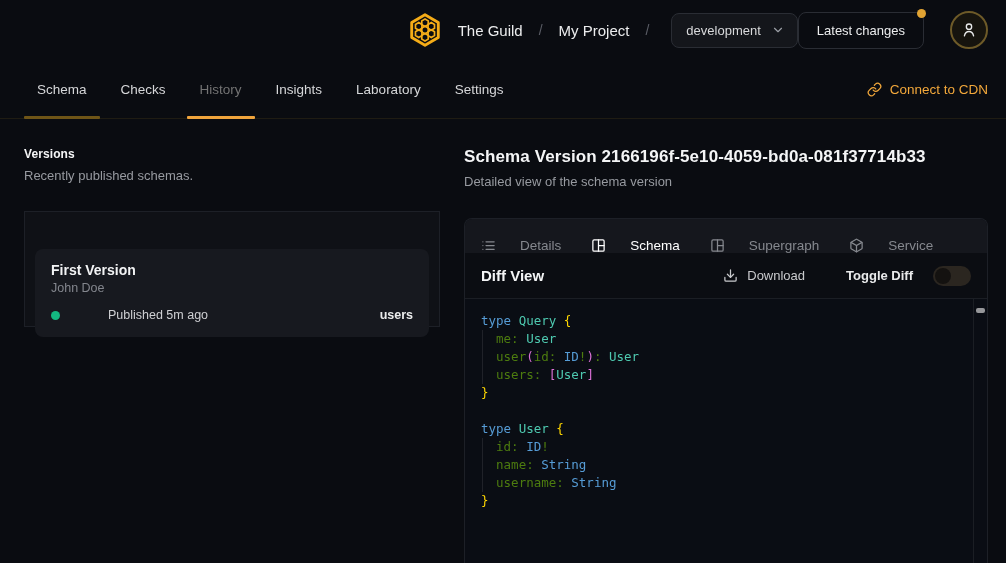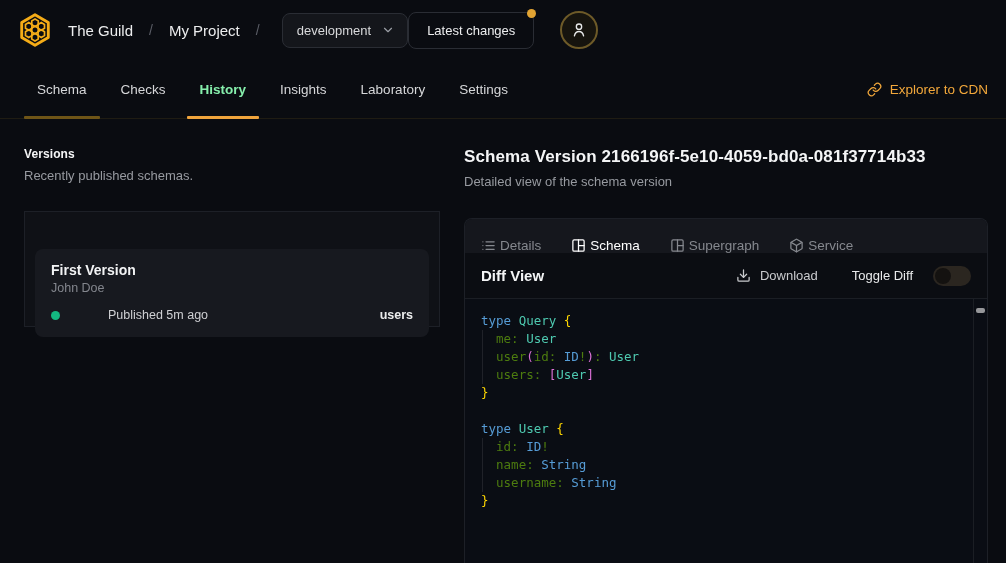--- a/index.html
+++ b/index.html
@@ -6,21 +6,21 @@
   html,body { width:1006px; height:563px; overflow:hidden; }
   body {
     background:#0a0c11;
     font-family:"Liberation Sans", sans-serif;
     color:#ecedee;
     -webkit-font-smoothing:antialiased;
   }
   .app { width:1006px; height:563px; display:flex; flex-direction:column; }
 
   
-  header { height:60px; display:flex; align-items:center; justify-content:flex-start; padding:0 18px 0 16px; flex:0 0 auto; }
+  header { height:60px; display:flex; align-items:center; justify-content:flex-end; padding:0 18px 0 16px; flex:0 0 auto; }
   .h-left { display:flex; align-items:center; gap:14px; }
   .logo { width:38px; height:38px; display:flex; align-items:center; justify-content:center; }
   .crumb { font-size:15px; font-weight:500; color:#ecedee; cursor:pointer; }
   .sep { color:#5b5e66; font-size:14px; margin:0 2px; }
   .target-btn {
     display:flex; align-items:center; gap:10px; background:#14161b; border:1px solid #2a2d34;
     color:#d8d9db; font-size:13px; border-radius:8px; padding:9px 12px 9px 14px; cursor:pointer; margin-left:6px;
     font-family:"Liberation Sans", sans-serif;
   }
   .h-right { display:flex; align-items:center; gap:26px; }
@@ -33,21 +33,21 @@
   .gs-title { font-size:13.5px; font-weight:700; color:#f2f3f4; white-space:nowrap; }
   .gs-sub { font-size:12px; color:#8e9197; white-space:nowrap; }
   .gs-bar { margin-top:4px; width:100px; height:5px; border-radius:3px; background:#26282b; overflow:hidden; }
   .gs-fill { height:100%; background:#fbbf24; border-radius:3px; }
   .avatar { width:38px; height:38px; border-radius:50%; background:#16140e; border:2px solid #6d5a28; display:flex; align-items:center; justify-content:center; cursor:pointer; }
 
   
   nav { height:59px; display:flex; align-items:stretch; justify-content:space-between; border-bottom:1px solid #1f1c13; padding:0 18px 0 24px; flex:0 0 auto; }
   .nav-tabs { display:flex; align-items:stretch; gap:8px; }
   .nav-tab { position:relative; display:flex; align-items:center; padding:0 13px; font-size:13.5px; color:#d6d7d9; cursor:pointer; }
-  .nav-tab.active { color:#86efac; font-weight:700;text-align:right; }
+  .nav-tab.active { color:#737373; font-weight:400;text-align:right; }
   .nav-tab.ind-dim::after, .nav-tab.ind-bright::after {
     content:""; position:absolute; left:0; right:0; bottom:-1px; height:3px; border-radius:1px;
   }
   .nav-tab.ind-dim::after { background:#6f5517; }
   .nav-tab.ind-bright::after { background:#f0a43c; }
   .cdn-link { display:flex; align-items:center; gap:8px; color:#f3a83b; font-size:13.5px; cursor:pointer; text-decoration:none; }
 
   
   main { flex:1; display:flex; min-height:0; }
   .left-col { width:464px; flex:0 0 auto; padding:28px 24px 0 24px; }
@@ -60,28 +60,28 @@
   .version-item { margin-top:27px; background:#17191f; border-radius:8px; padding:13px 16px 15px 16px; cursor:pointer; }
   .vi-title { font-size:14px; font-weight:700; color:#f2f3f4; }
   .vi-author { font-size:12.5px; color:#83868d; margin-top:3px; }
   .vi-row { display:flex; align-items:center; margin-top:13px;gap:38px; }
   .vi-dot { width:9px; height:9px; border-radius:50%; margin-right:10px; flex:0 0 auto; }
   .vi-status { font-size:12.5px; color:#cfd0d3; }
   .vi-badge { margin-left:auto; font-size:12.5px; font-weight:700; color:#eceded; }
 
   .panel { margin-top:29px; border:1px solid #1d2027; border-bottom:none; border-radius:8px 8px 0 0; overflow:hidden; height:345px; display:flex; flex-direction:column; }
   .tabstrip { height:34px; background:#15171d; display:flex; align-items:center; gap:30px; padding:0 16px; flex:0 0 auto; }
-  .dtab { display:flex; align-items:center; gap:4px; font-size:13.5px; color:#85888e; cursor:pointer;margin-top:18px; }
+  .dtab { display:flex; align-items:center; gap:24px; font-size:13.5px; color:#85888e; cursor:pointer;margin-top:18px; }
   .dtab.active { color:#ffffff; font-weight:500; }
   .dtab .ticon { display:flex; align-items:center; }
   .diffrow { height:46px; background:#0b0d12; border-bottom:1px solid #1b1e24; display:flex; align-items:center; padding:0 16px; flex:0 0 auto; }
   .diff-title { font-size:15px; font-weight:700; color:#f4f5f6; }
   .diff-actions { margin-left:auto; display:flex; align-items:center; gap:10px; }
   .dl-btn { display:flex; align-items:center; gap:9px; background:none; border:none; color:#c9cacd; font-size:13px; cursor:pointer; font-family:"Liberation Sans", sans-serif; }
-  .toggle-label { margin-left:24px; font-size:13px; color:#e9eaeb; }
+  .toggle-label { margin-left:31px; font-size:13px; color:#e9eaeb;font-weight:bold; }
   .toggle { width:38px; height:20px; border-radius:10px; background:#2b2620; position:relative; cursor:pointer; margin-left:10px; }
   .toggle .knob { position:absolute; left:2px; top:2px; width:16px; height:16px; border-radius:50%; background:#141210; }
 
   .codewrap { flex:1; background:#0a0d14; display:flex; min-height:0; }
   .code { flex:1; padding:13px 0 0 16px; font-family:"DejaVu Sans Mono", monospace; font-size:12.5px; line-height:18px; white-space:pre; overflow:hidden; }
   .code-line { min-height:18px; position:relative; }
   .code-line.g::before { content:""; position:absolute; left:1px; top:0; bottom:0; border-left:1px solid rgba(255,255,255,.09); }
   .tk-kw  { color:#569cd6; }
   .tk-typ { color:#4ec9b0; }
   .tk-sca { color:#569cd6; }
@@ -164,21 +164,21 @@
           <span>Settings</span>
         </div>
       </div>
     <a class="cdn-link">
       <span>
         <svg width="15" height="15" viewBox="0 0 24 24" fill="none" stroke="#f3a83b" stroke-width="2" stroke-linecap="round" stroke-linejoin="round">
           <path d="M10 13a5 5 0 0 0 7.54.54l3-3a5 5 0 0 0-7.07-7.07l-1.72 1.71"></path>
           <path d="M14 11a5 5 0 0 0-7.54-.54l-3 3a5 5 0 0 0 7.07 7.07l1.71-1.71"></path>
         </svg>
       </span>
-      <span>Explorer to CDN</span>
+      <span>Connect to CDN</span>
     </a>
   </nav>
 
   <main>
     <section class="left-col">
       <h2 class="block-title">Versions</h2>
       <p class="block-sub">Recently published schemas.</p>
       <div class="versions-card">
         <div class="version-item">
           <div class="vi-title">First Version</div>

